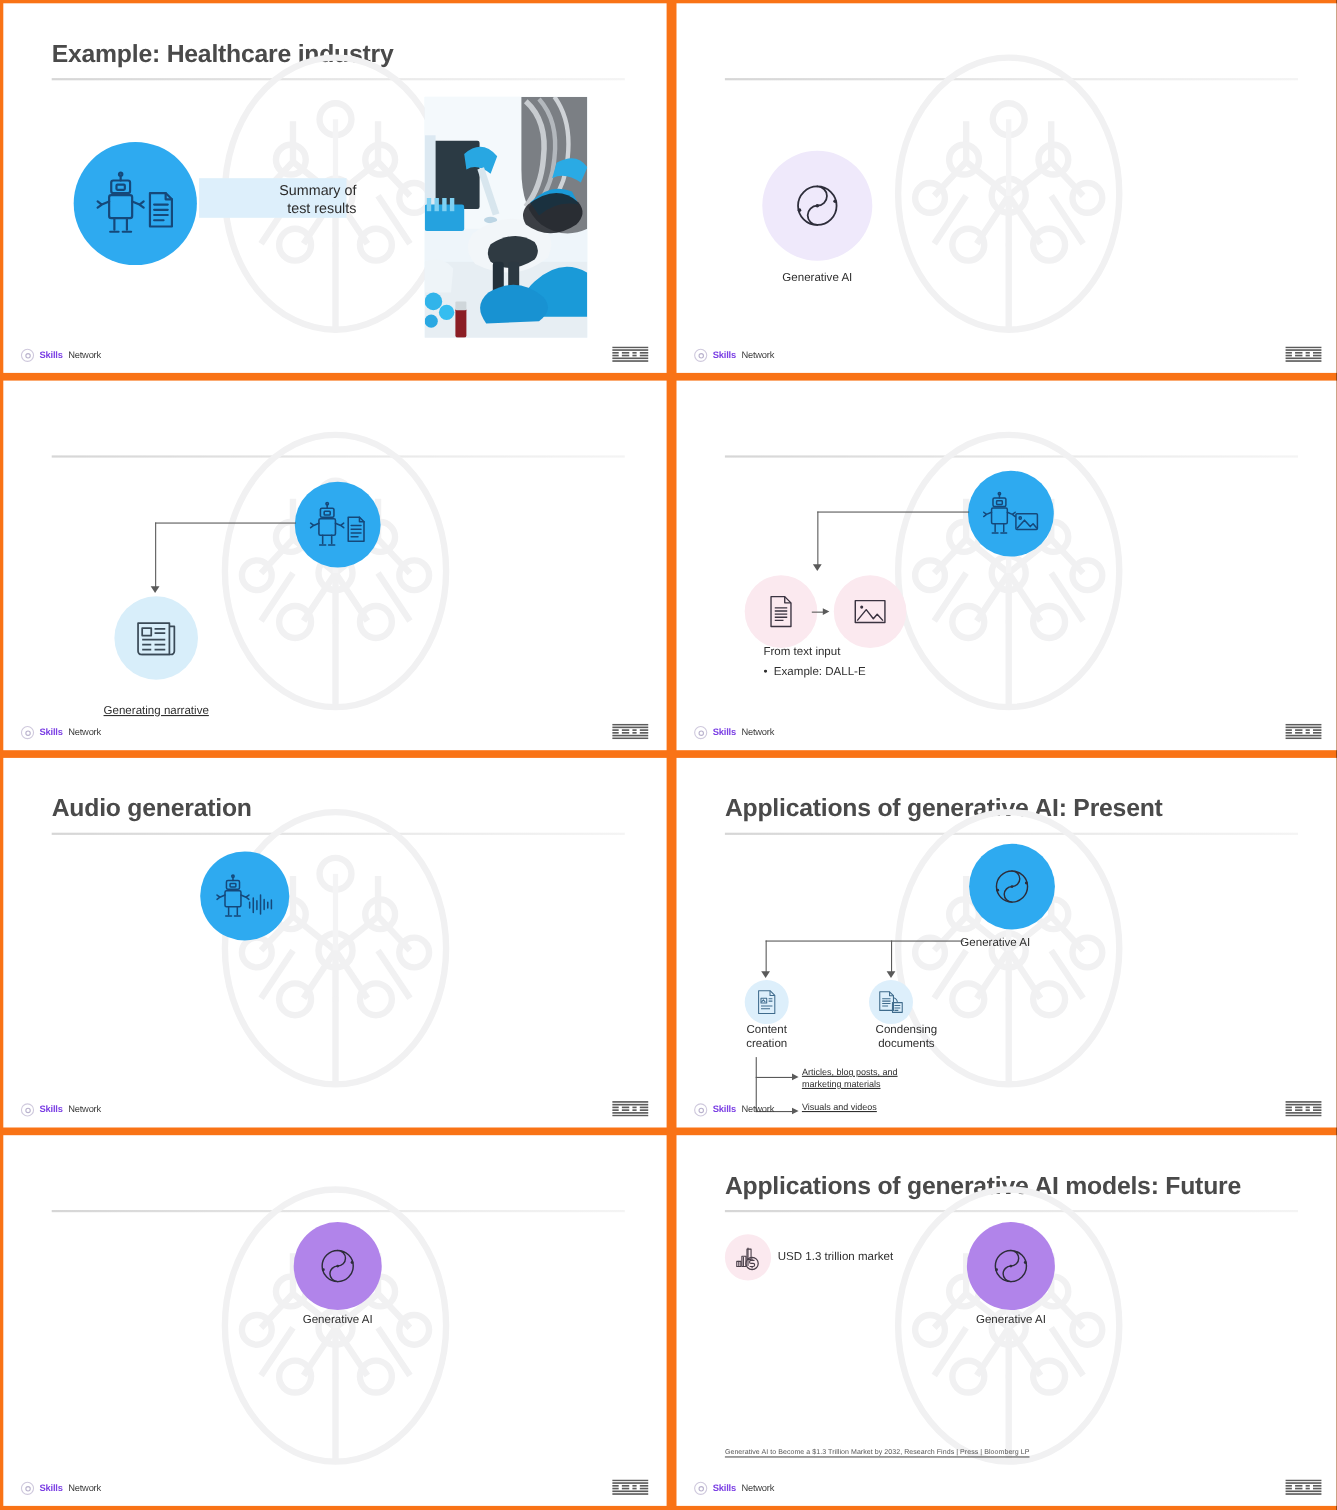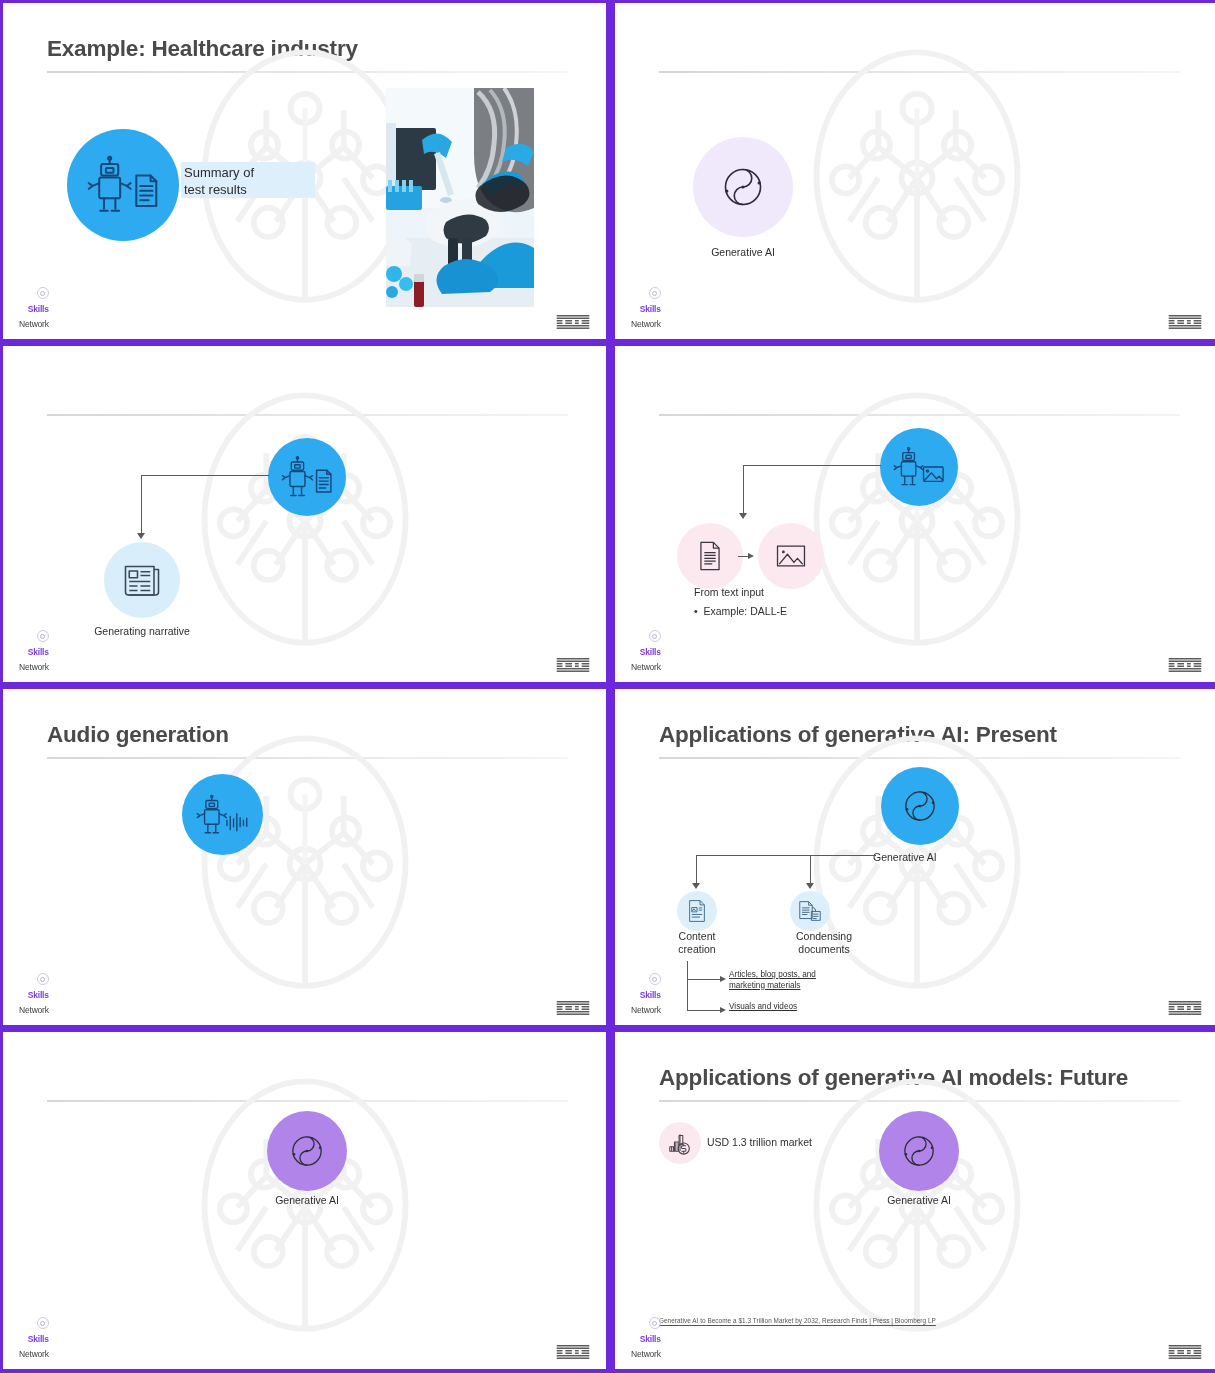--- a/index.html
+++ b/index.html
@@ -9,21 +9,21 @@
     font-family:"Liberation Sans", sans-serif;
     overflow:hidden;
   }
   .grid{
     width:1215px; height:1373px;
     display:grid;
     grid-template-columns: 603px 603px;
     grid-template-rows: 336px 336px 336px 337px;
     column-gap:9px; row-gap:7px;
     padding:3px 16px 0 3px;
-    background:#6d28d9;
+    background:#f97316;
   }
   .slide{
     position:relative;
     background:#ffffff;
     overflow:hidden;
   }
   
   .title{
     position:absolute;
     left:44px; top:33px;
@@ -46,23 +46,22 @@
     left:50%; top:52%;
     transform:translate(-50%,-50%);
     width:290px; height:290px;
     opacity:1;
     pointer-events:none;
   }
   .watermark svg{ display:block; width:100%; height:100%; }
   
   .footer-left{
     position:absolute; left:16px; bottom:10px;
-    display:flex; align-items:flex-end; gap:5px;
+    display:flex; align-items:flex-start; gap:5px;
     font-size:8.5px;
-    flex-direction:column;
   }
   .sn-mark{
     width:12px;height:12px;border-radius:50%;
     border:1px solid #cfc9dd;
     display:flex;align-items:center;justify-content:center;
     flex:0 0 auto;
   }
   .sn-mark i{
     display:block;width:5px;height:5px;border-radius:50%;
     border:1px solid #b9b2cd;
@@ -98,21 +97,21 @@
     text-underline-offset:1.5px;
     letter-spacing:0.05px;
   }
   
   .hl-box{
     position:absolute;
     background:#ddeffb;
   }
   .s1-text{
     position:absolute;
-    font-size:13px;color:#2c2c2c;line-height:1.3;white-space:pre-line;
+    font-size:13px;color:#2c2c2c;line-height:1.3;white-space:pre-line;text-align:right;
   }
   .photo{
     position:absolute;
     overflow:hidden;
     background:#eaf4fb;
   }
   .photo svg{display:block;width:100%;height:100%;}
   
   .ln{ position:absolute; background:#5a5a5a; }
   .ln.h{ height:1px; }
@@ -392,21 +391,21 @@
 
     <div class="ln h" style="left:138px;top:129px;width:128px;"></div>
     <div class="ln v" style="left:138px;top:129px;height:60px;"></div>
     <div class="arrow-d" style="left:134px;top:187px;"></div>
 
     <div class="bubble" style="left:101px;top:196px;width:76px;height:76px;background:#d8eefa;">
       <svg width="42" height="42" viewBox="0 0 56 56">
           <use href="#ic-news"></use>
         </svg>
     </div>
-    <div class="cap" style="left:59px;top:279px;width:160px;">Generating narrative</div>
+    <div class="cap" style="left:59px;top:294px;width:160px;text-decoration:underline;">Generating narrative</div>
 
     <div class="footer-left">
       <span class="sn-mark">
           <i></i>
         </span>
       <span class="sn-skills">Skills</span>
       <span class="sn-net">Network</span>
     </div>
     <div class="ibm">
       <svg viewBox="0 0 34 14.6">

